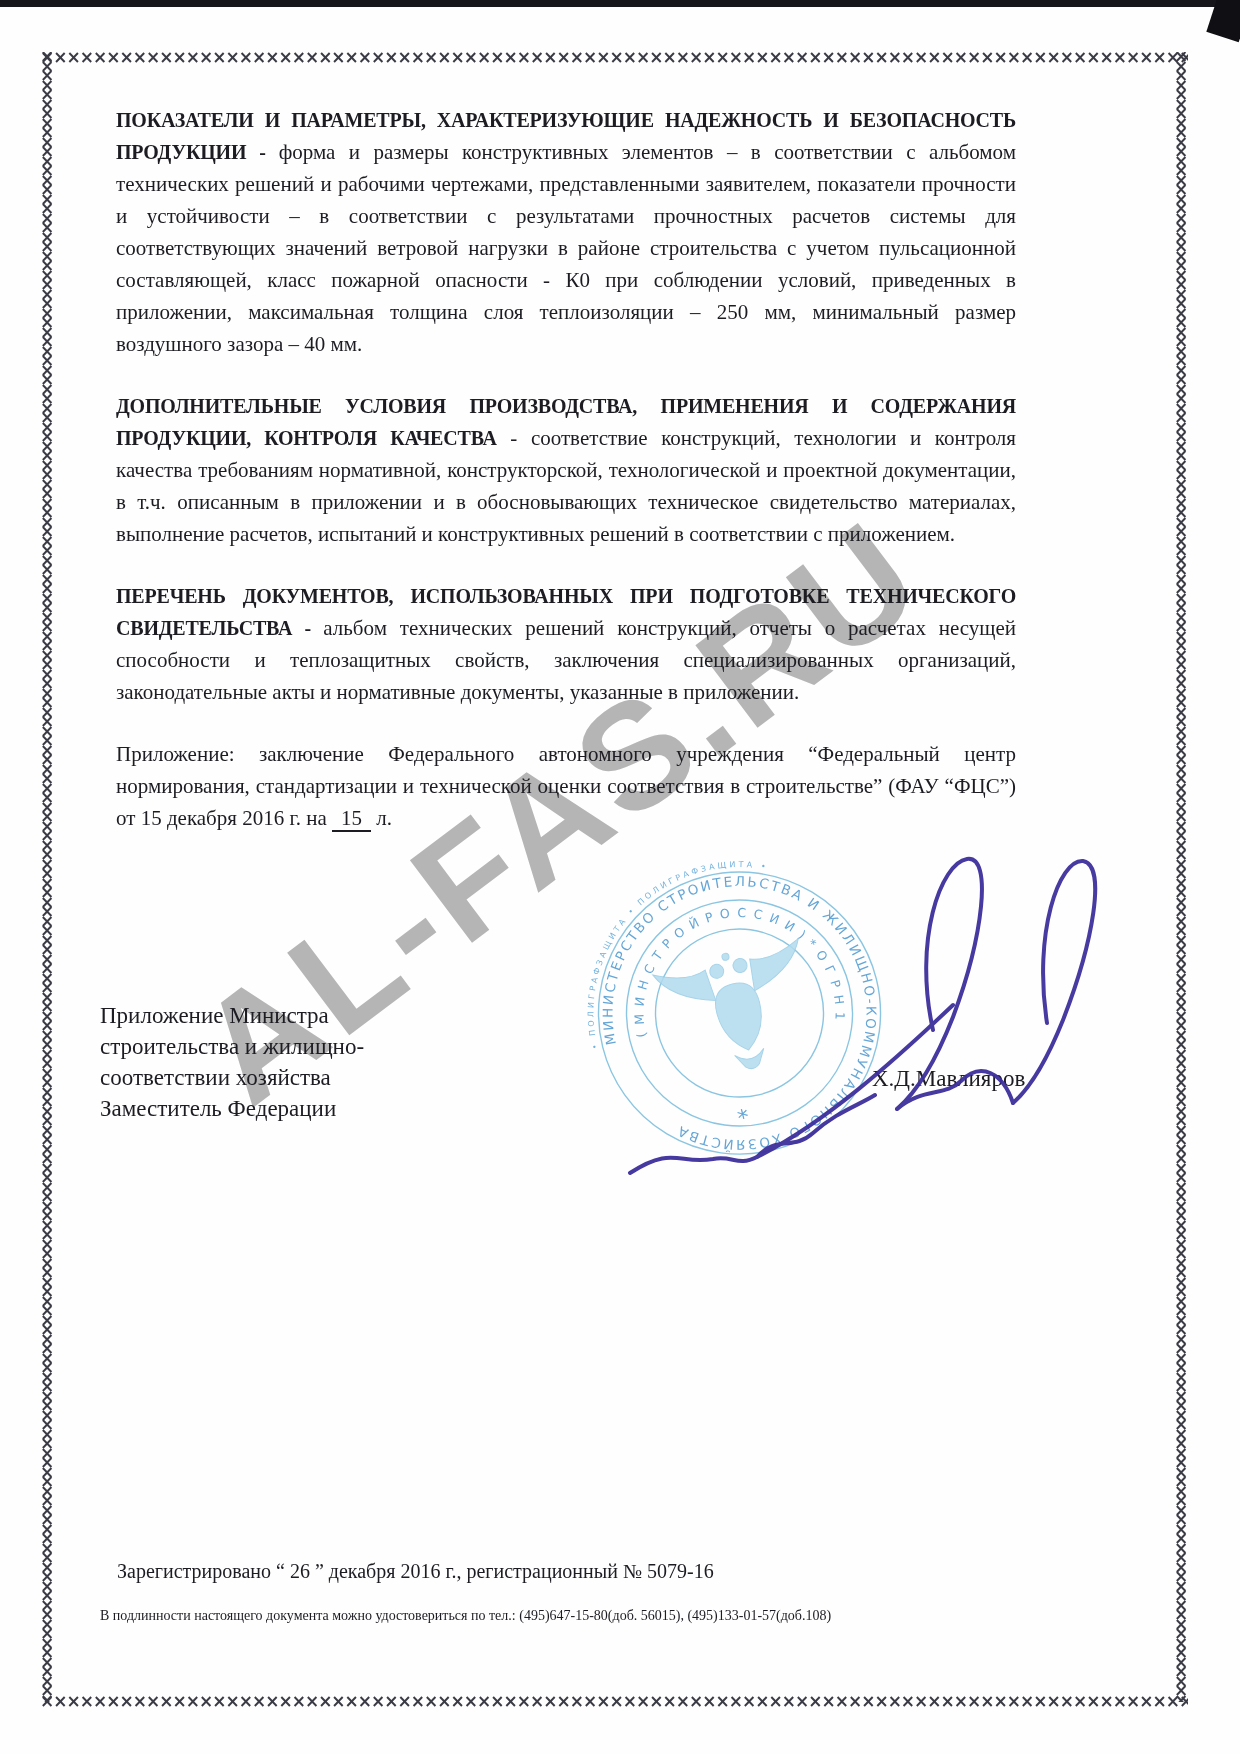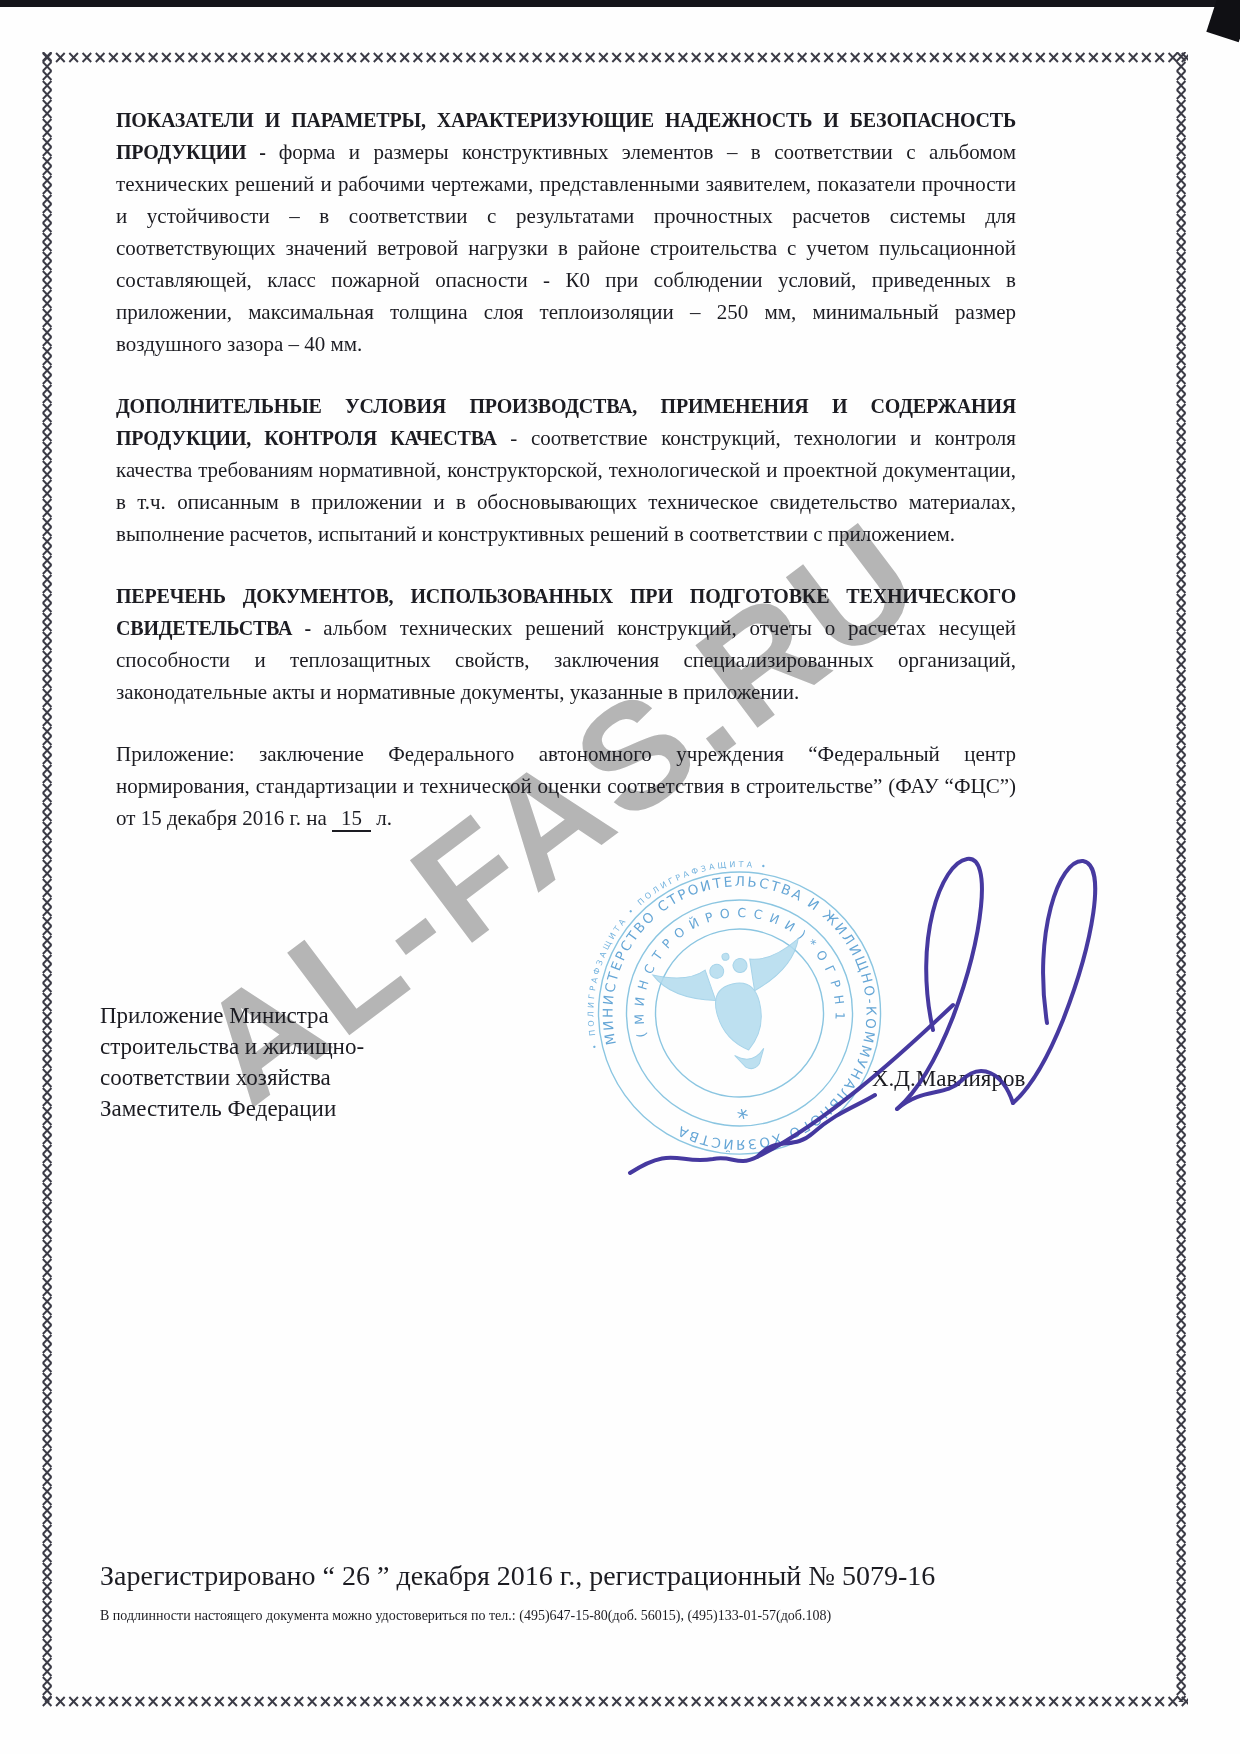--- a/index.html
+++ b/index.html
@@ -22,21 +22,21 @@
     font-family:"Liberation Sans",sans-serif;font-weight:700;font-size:150px;letter-spacing:6px;
     color:#b5b5b5;z-index:1;white-space:nowrap;
   }
   
   .content{position:absolute;left:100px;top:104px;width:916px;z-index:2;}
   .content p{margin:0 0 30px 16px;font-size:21px;line-height:32px;text-align:justify;}
   .content p b{font-size:20px;letter-spacing:-0.2px;}
   .sheets-u{border-bottom:2px solid #1c1c22;padding:0 9px;}
   .sig-title{position:absolute;left:100px;top:1000px;z-index:2;font-size:23px;line-height:31px;}
   .sig-name{position:absolute;left:872px;top:1066px;z-index:4;font-size:23px;}
-  .reg-line{position:absolute;left:100px;top:1560px;z-index:2;font-size:28px;text-align:center;}
+  .reg-line{position:absolute;left:117px;top:1560px;z-index:2;font-size:20px;text-align:center;}
   .phone-line{position:absolute;left:100px;top:1608px;z-index:2;font-size:14px;}
   
   .stamp{position:absolute;left:565px;top:855px;z-index:3;transform:rotate(-14deg);opacity:.8;}
   .signature{position:absolute;left:615px;top:845px;z-index:4;}
 </style>
 </head>
 <body>
 
 <div class="scan-top"></div>
 <div class="scan-corner"></div>

